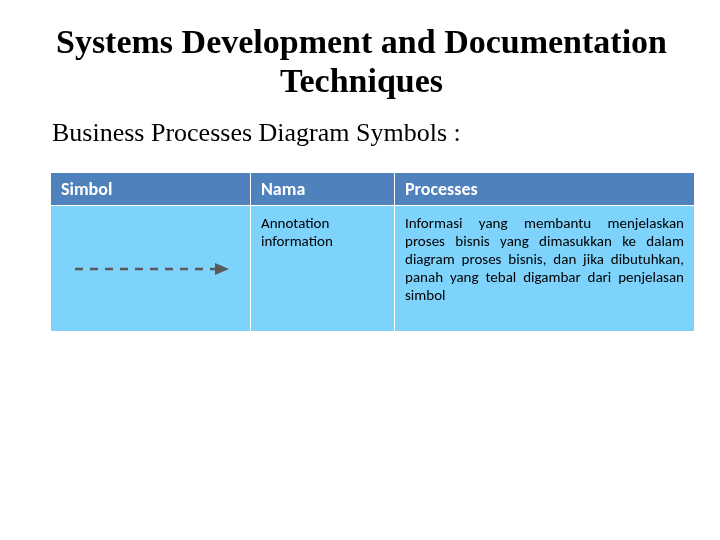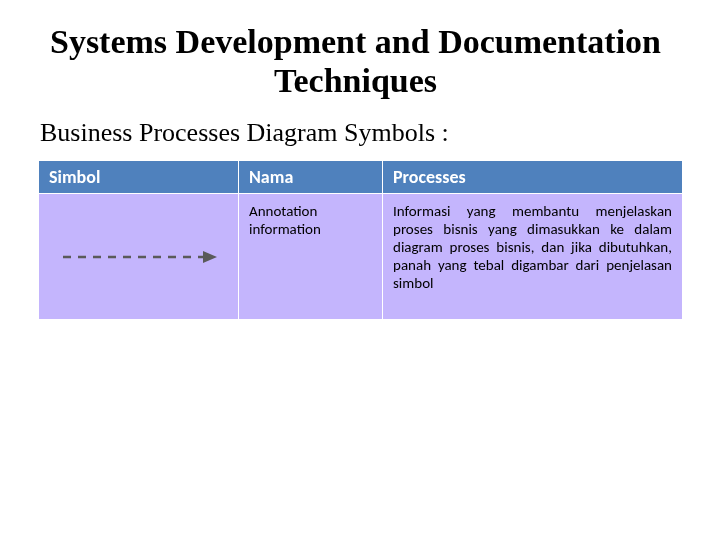--- a/index.html
+++ b/index.html
@@ -1,25 +1,25 @@
 <!DOCTYPE html>
 <html><head>
 <meta charset="utf-8">
 <style>
   * { box-sizing: border-box; margin: 0; padding: 0; }
   html, body { width: 720px; height: 540px; background: #fff; font-family: "Calibri", "Segoe UI", Arial, sans-serif; }
-  .slide { width: 711px; height: 540px; padding: 22px 38px 20px 38px; }
+  .slide { width: 711px; height: 540px; padding: 22px 38px 20px 50px; }
   .title { font-family: "Times New Roman", Times, serif; font-weight: 700; font-size: 34px; line-height: 1.15; text-align: center; color: #000; margin-bottom: 18px; }
-  .subtitle { font-family: "Times New Roman", Times, serif; font-size: 26px; color: #000; margin: 0 0 12px 2px; }
+  .subtitle { font-family: "Times New Roman", Times, serif; font-size: 26px; color: #000; margin: 0 0 24px 2px; }
   table.sym { width: 644px; border-collapse: collapse; table-layout: fixed; }
   table.sym col.c1 { width: 200px; }
   table.sym col.c2 { width: 144px; }
   table.sym col.c3 { width: 300px; }
   table.sym th { background: #4f81bd; color: #fff; font-weight: 700; font-size: 18px; text-align: left; padding: 5px 10px; border: 1px solid #fff; }
-  table.sym td { background: #c4b5fd; font-size: 15px; color: #000; padding: 8px 10px; border: 1px solid #fff; vertical-align: top; }
+  table.sym td { background: #7dd3fc; font-size: 15px; color: #000; padding: 8px 10px; border: 1px solid #fff; vertical-align: top; }
   .justify { text-align: justify; text-justify: inter-word; }
   .symbol-cell { height: 126px; position: relative; }
   .dashed-arrow { position: absolute; left: 22px; top: 50%; transform: translateY(-50%); }
 </style>
 </head>
 <body>
 
 <div class="slide">
   <h1 class="title">Systems Development and Documentation Techniques</h1>
   <div class="subtitle">Business Processes Diagram Symbols :</div>

